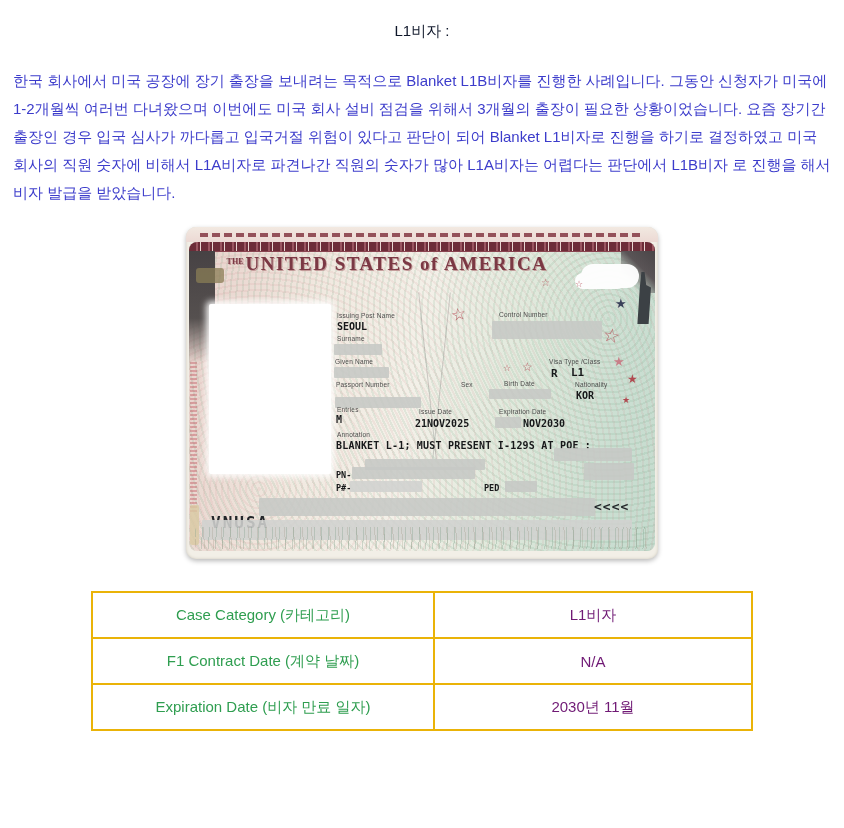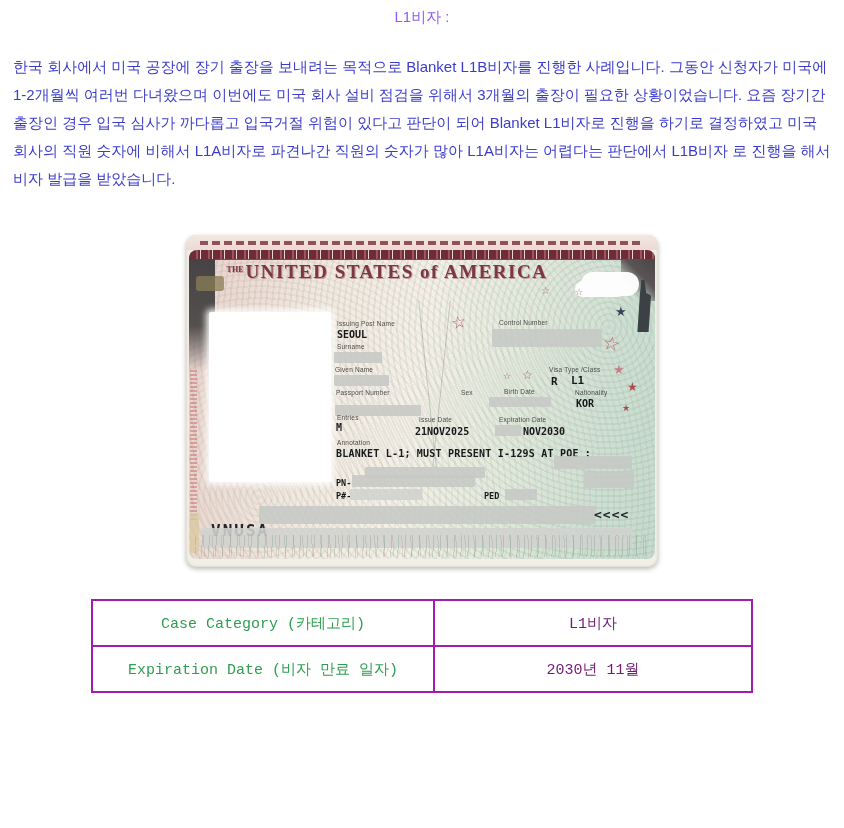--- a/index.html
+++ b/index.html
@@ -3,30 +3,30 @@
 <meta charset="utf-8">
 <style>
   html,body{margin:0;padding:0;}
   body{
     width:844px;height:828px;background:#ffffff;
     font-family:"Liberation Sans","DejaVu Sans",sans-serif;
     overflow:hidden;position:relative;
   }
   
   .page-title{
-    padding-top:8px;text-align:center;
-    font-size:15px;font-weight:400;color:#8b5cf6;
+    padding-top:22px;text-align:center;
+    font-size:15px;font-weight:400;color:#0f172a;
   }
   .case-description{
     margin:26px 13px 0 13px;
     font-size:15px;line-height:28px;color:#3c3ccb;
   }
   
   .visa-card{
-    position:relative;width:472px;height:332px;margin:42px auto 0;
+    position:relative;width:472px;height:332px;margin:20px auto 0;
     background:#f2efe7;border-radius:10px;overflow:hidden;
     box-shadow:0 2px 5px rgba(0,0,0,.28), inset 0 0 3px #cfcabd;
   }
   .visa-topstrip{position:absolute;left:0;top:0;right:0;height:15px;
     background:linear-gradient(180deg,#f2e9e1,#ecd9d4);}
   .visa-wave{position:absolute;left:14px;right:18px;top:6px;height:0;
     border-top:4px dashed #7e2e3a;opacity:.8;}
   .visa-body{
     position:absolute;left:3px;right:3px;top:15px;bottom:8px;border-radius:8px;overflow:hidden;
     background-color:#f2eee6;
@@ -106,22 +106,22 @@
   .s7{left:433px;top:154px;font-size:9px;color:#b04a50;}
   .s8{left:352px;top:36px;font-size:10px;}
   .s9{left:386px;top:38px;font-size:9px;}
   .s10{left:426px;top:55px;font-size:13px;color:#394059;}
   
   .case-table{
     width:662px;margin:32px auto 0;border-collapse:collapse;
     border:2px solid #000;table-layout:fixed;
   }
   .case-table td{
-    border:2px solid #a21caf;height:44px;text-align:center;vertical-align:middle;
-    font-size:15px;padding:0 6px;font-family:Liberation Mono, monospace;
+    border:2px solid #eab308;height:44px;text-align:center;vertical-align:middle;
+    font-size:15px;padding:0 6px;
   }
   .case-table td.lbl{width:328px;color:#2f9e50;}
   .case-table td.val{color:#701a75;}
 </style>
 </head>
 <body>
 
 <div class="page-title">L1비자 :</div>
 
 <div class="case-description">한국 회사에서 미국 공장에 장기 출장을 보내려는 목적으로 Blanket L1B비자를 진행한 사례입니다. 그동안 신청자가 미국에 1-2개월씩 여러번 다녀왔으며 이번에도 미국 회사 설비 점검을 위해서 3개월의 출장이 필요한 상황이었습니다. 요즘 장기간 출장인 경우 입국 심사가 까다롭고 입국거절 위험이 있다고 판단이 되어 Blanket L1비자로 진행을 하기로 결정하였고 미국 회사의 직원 숫자에 비해서 L1A비자로 파견나간 직원의 숫자가 많아 L1A비자는 어렵다는 판단에서 L1B비자 로 진행을 해서 비자 발급을 받았습니다.</div>
@@ -204,17 +204,21 @@
   </div>
 </div>
 
 <table class="case-table">
   <tbody>
     <tr>
       <td class="lbl">Case Category (카테고리)</td>
       <td class="val">L1비자</td>
     </tr>
     <tr>
+      <td class="lbl">F1 Contract Date (계약 날짜)</td>
+      <td class="val">N/A</td>
+    </tr>
+    <tr>
       <td class="lbl">Expiration Date (비자 만료 일자)</td>
       <td class="val">2030년 11월</td>
     </tr>
   </tbody>
 </table>
 
 </body></html>

